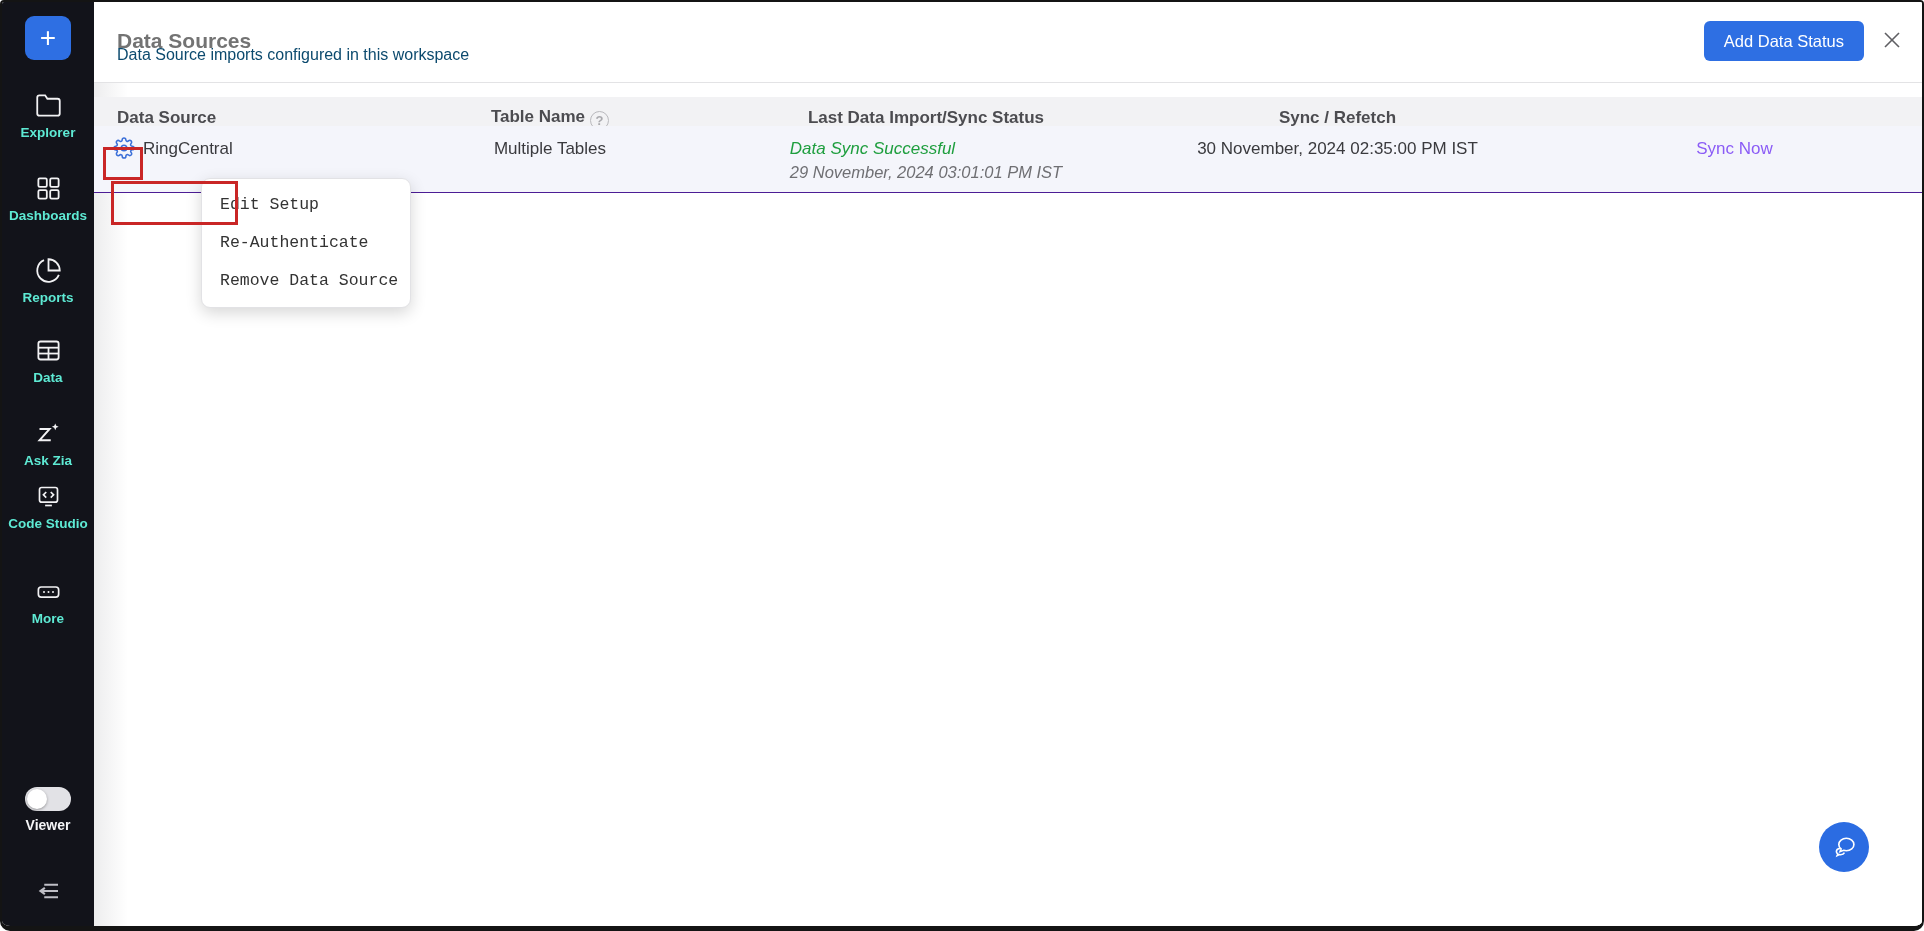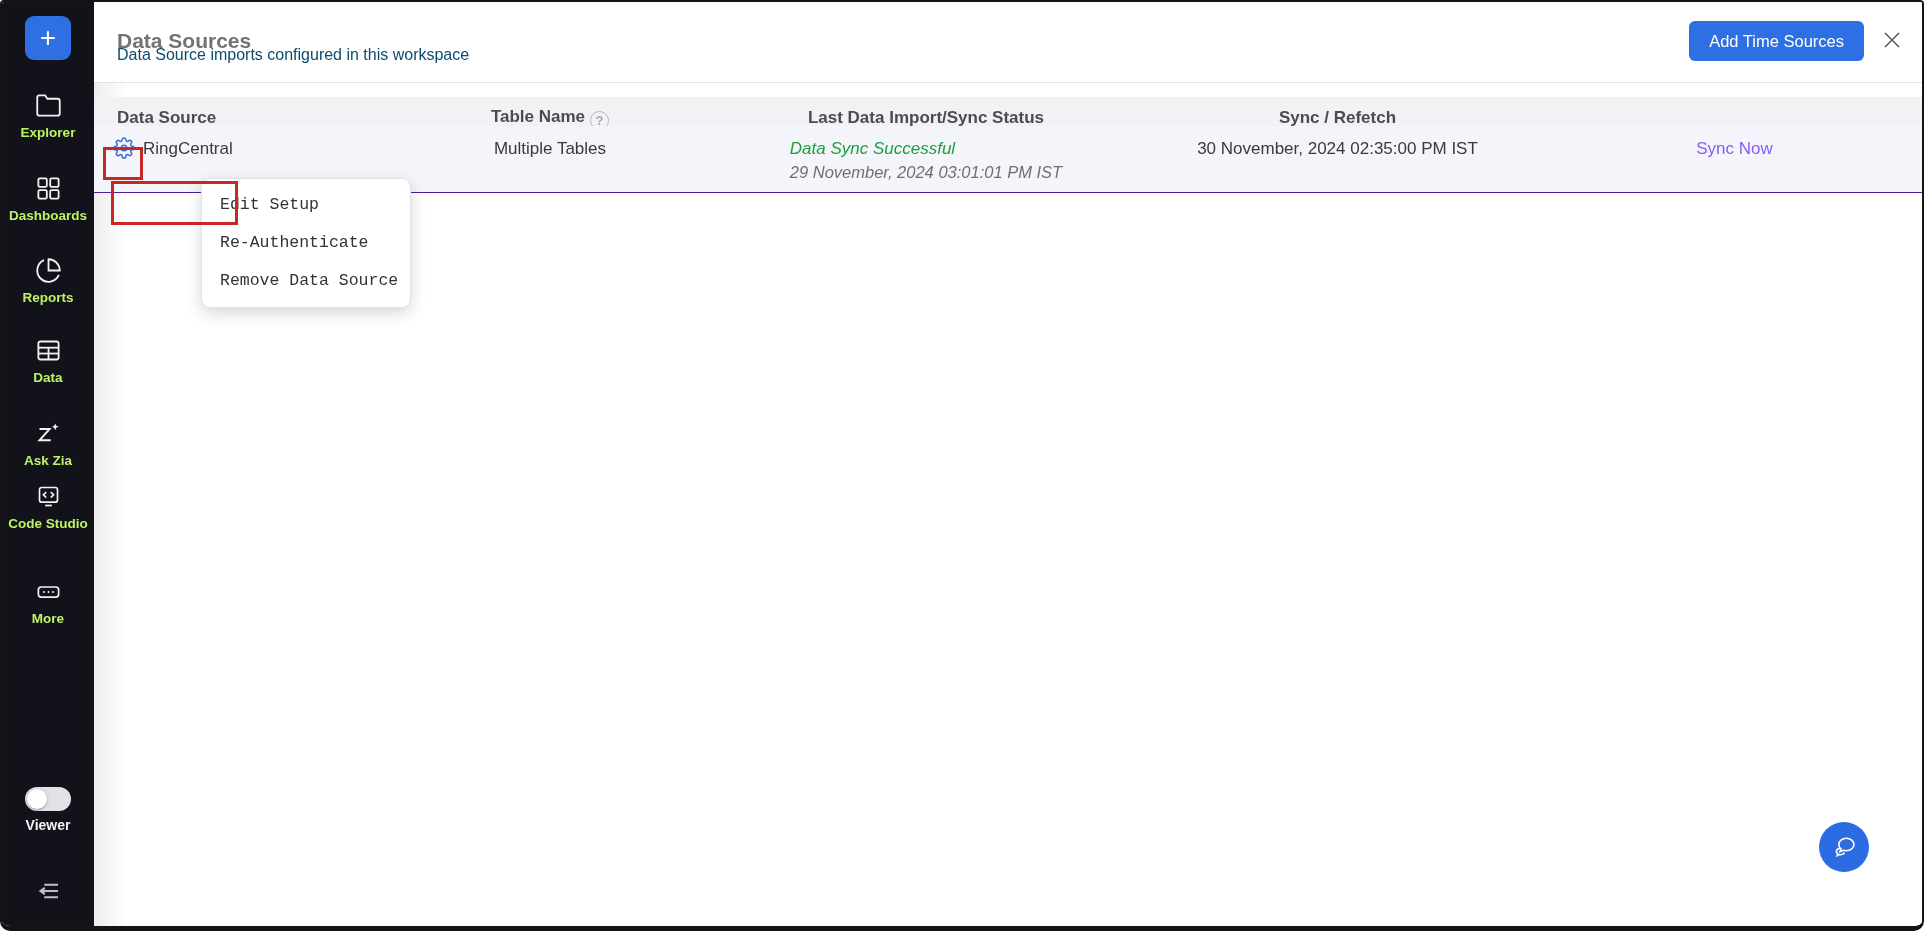--- a/index.html
+++ b/index.html
@@ -18,21 +18,21 @@
     background:#12131a; color:#f2f2f4;
   }
   .plus-btn {
     position:absolute; left:23px; top:14px; width:46px; height:44px;
     background:#2e6fe3; border:none; border-radius:9px; color:#fff;
     font-size:28px; line-height:42px; text-align:center; cursor:pointer; padding:0;
     font-family:"Liberation Sans", sans-serif;
   }
   .nav-item { position:absolute; left:0; width:92px; text-align:center; cursor:pointer; }
   .nav-item svg { display:block; margin:0 auto; stroke:#f2f2f4; }
-  .nav-label { display:block; margin-top:6px; font-size:13.5px; font-weight:600; color:#bef264; line-height:16px; padding:0 4px;text-align:center; }
+  .nav-label { display:block; margin-top:6px; font-size:13.5px; font-weight:600; color:#5eead4; line-height:16px; padding:0 4px;text-align:center; }
 
   .toggle {
     position:absolute; left:23px; top:785px; width:46px; height:24px;
     background:#e2e2e6; border-radius:12px; cursor:pointer;
   }
   .toggle .knob {
     position:absolute; left:2px; top:2px; width:20px; height:20px;
     background:#fff; border-radius:50%; box-shadow:0 1px 3px rgba(0,0,0,.35);
   }
   .viewer-label { position:absolute; top:815px; left:0; width:92px; text-align:center; font-size:14px; font-weight:600; color:#f4f4f6; }
@@ -195,21 +195,21 @@
       </svg>
     </div>
   </nav>
 
   <main class="main">
     <div class="edge-fade"></div>
 
     <header class="page-header">
       <h1 class="page-title">Data Sources</h1>
       <div class="page-subtitle">Data Source imports configured in this workspace</div>
-      <button class="add-btn">Add Time Sources</button>
+      <button class="add-btn">Add Data Status</button>
       <button class="close-btn">
         <svg width="24" height="24" viewBox="0 0 24 24" fill="none" stroke-width="1.6">
           <line x1="5" y1="5" x2="19" y2="19"></line>
             <line x1="19" y1="5" x2="5" y2="19"></line>
         </svg>
       </button>
     </header>
 
     <div class="thead grid-row">
       <div class="th first">Data Source</div>

